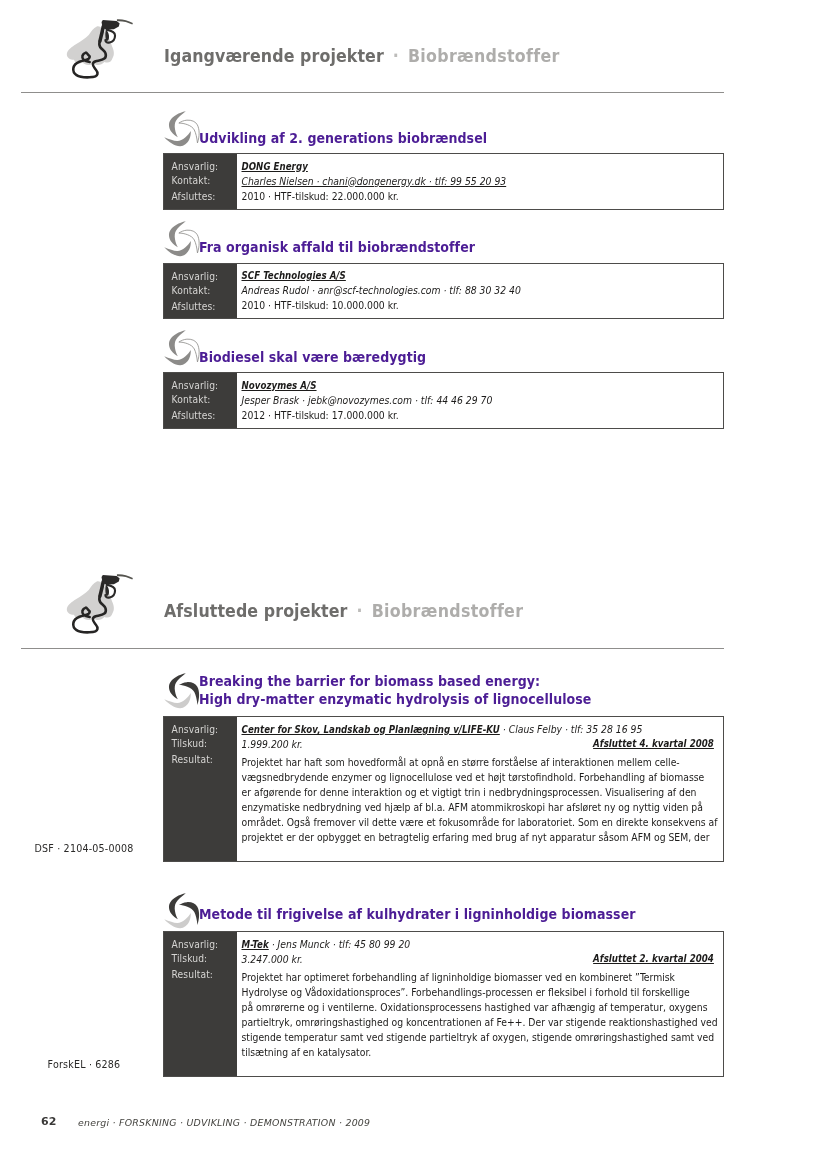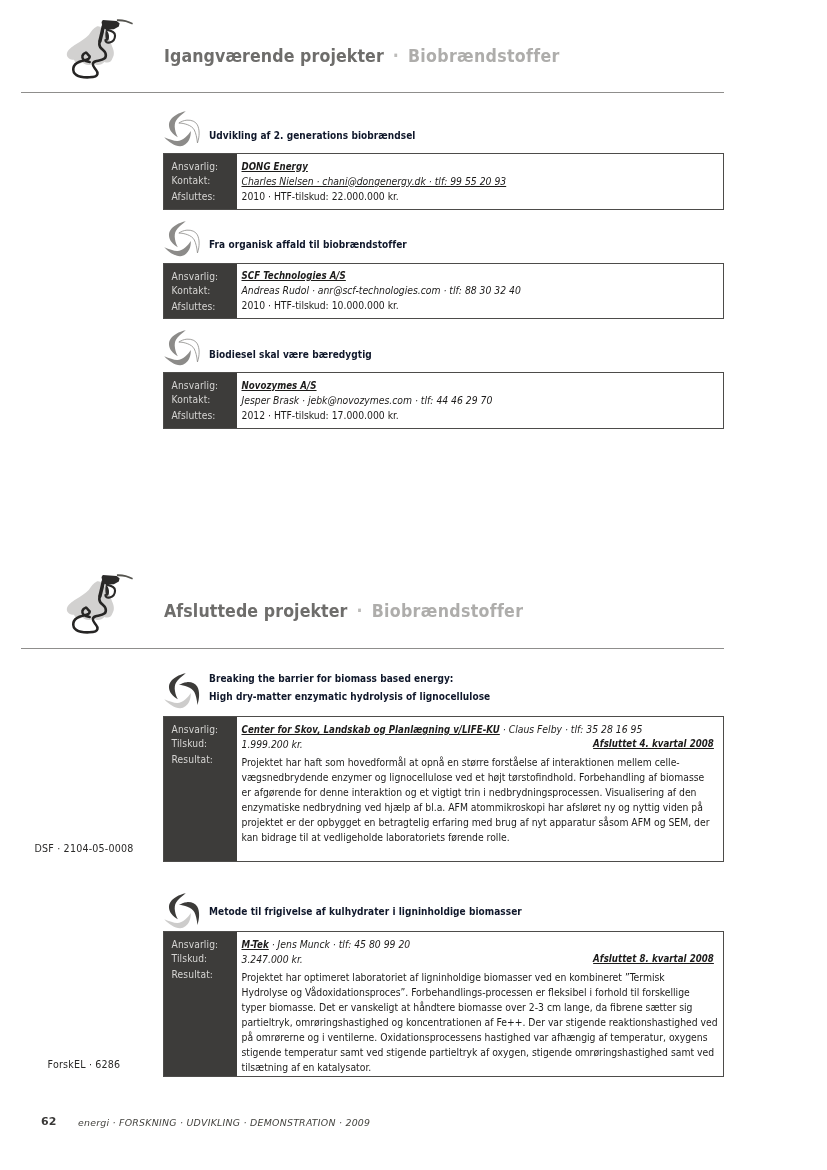--- a/index.html
+++ b/index.html
@@ -18,22 +18,22 @@
   .lg-spout{fill:#55544f;}
   .lg-guard{fill:none;stroke:#2b2a29;stroke-width:2.2;stroke-linecap:round;}
   .sec-title{position:absolute;left:164px;top:0;white-space:nowrap;
      font-family:"DejaVu Sans",sans-serif;font-stretch:condensed;font-weight:bold;font-size:17.6px;
      letter-spacing:.1px;color:#6e6d6b;}
   .sec-title .sep{color:#bdbcba;font-weight:bold;padding:0 9px;}
   .sec-title .sub{color:#aeadab;font-weight:bold;letter-spacing:.32px;}
   .sec-rule{position:absolute;left:21px;width:797px;height:1px;background:#8f8e8c;}
 
   
-  .proj-title{position:absolute;left:209px;font-family:"DejaVu Sans",sans-serif;
-     font-stretch:condensed;font-weight:bold;font-size:10px;color:#0f172a;
+  .proj-title{position:absolute;left:199px;font-family:"DejaVu Sans",sans-serif;
+     font-stretch:condensed;font-weight:bold;font-size:14px;color:#4c1d95;
      letter-spacing:.06px;white-space:nowrap;}
   .swirl{position:absolute;left:162px;width:41px;height:41px;}
   .swirl .b0,.swirl .b1{fill:#3c3b39;}
   .swirl .b2{fill:#cdcccb;}
   .swirl.light .b0,.swirl.light .b2{fill:#8c8b89;}
   .swirl.light .b1{fill:none;stroke:#8a8987;stroke-width:.7;}
   .ref{position:absolute;font-family:"DejaVu Sans",sans-serif;font-stretch:condensed;
      font-size:10.6px;color:#2a2928;letter-spacing:.2px;text-align:center;white-space:nowrap;z-index:5;}
 
   .box{position:absolute;left:163px;width:561.2px;box-sizing:border-box;
@@ -168,49 +168,48 @@
     </div>
     <div class="body">
       <div class="ln" style="position:absolute;left:10.5px;top:4.6px;"><span class="i b">Center for Skov, Landskab og Planlægning v/LIFE-KU</span> <span class="i">· Claus Felby · tlf: 35 28 16 95</span></div>
       <div class="ln i" style="position:absolute;left:10.5px;top:19.7px;">1.999.200 kr.</div>
       <div class="ln i b" style="position:absolute;right:9.3px;top:19px;">Afsluttet 4. kvartal 2008</div>
       <div class="para" style="position:absolute;left:10.5px;right:4px;top:37.8px;line-height:13.6px;">
         <div class="ln">Projektet har haft som hovedformål at opnå en større forståelse af interaktionen mellem celle-</div>
         <div class="ln">vægsnedbrydende enzymer og lignocellulose ved et højt tørstofindhold. Forbehandling af biomasse</div>
         <div class="ln">er afgørende for denne interaktion og et vigtigt trin i nedbrydningsprocessen. Visualisering af den</div>
         <div class="ln">enzymatiske nedbrydning ved hjælp af bl.a. AFM atommikroskopi har afsløret ny og nyttig viden på</div>
+        <div class="ln">området. Også fremover vil dette være et fokusområde for laboratoriet. Som en direkte konsekvens af</div>
         <div class="ln">projektet er der opbygget en betragtelig erfaring med brug af nyt apparatur såsom AFM og SEM, der</div>
-        <div class="ln">kan bidrage til at vedligeholde laboratoriets førende rolle.</div>
       </div>
     </div>
   </div>
 
   <div class="swirl" style="top:892px;"><svg viewBox="-20 -20 40 40" width="41" height="41">
         <path class="b0" d="M 3.2 -18.7 C -3.6 -17.3 -9.2 -14.1 -12.0 -9.8 C -14.0 -6.7 -13.4 -2.4 -10.9 1.3 C -9.1 3.9 -6.7 5.6 -4.5 6.7 C -5.9 4.3 -6.8 1.6 -7.3 -1.2 C -7.9 -4.6 -7.6 -7.5 -6.2 -9.7 C -4.5 -12.4 -1.0 -15.6 3.2 -18.7 Z"></path>
         <path class="b1" transform="rotate(120)" d="M 3.2 -18.7 C -3.6 -17.3 -9.2 -14.1 -12.0 -9.8 C -14.0 -6.7 -13.4 -2.4 -10.9 1.3 C -9.1 3.9 -6.7 5.6 -4.5 6.7 C -5.9 4.3 -6.8 1.6 -7.3 -1.2 C -7.9 -4.6 -7.6 -7.5 -6.2 -9.7 C -4.5 -12.4 -1.0 -15.6 3.2 -18.7 Z"></path>
         <path class="b2" transform="rotate(240)" d="M 3.2 -18.7 C -3.6 -17.3 -9.2 -14.1 -12.0 -9.8 C -14.0 -6.7 -13.4 -2.4 -10.9 1.3 C -9.1 3.9 -6.7 5.6 -4.5 6.7 C -5.9 4.3 -6.8 1.6 -7.3 -1.2 C -7.9 -4.6 -7.6 -7.5 -6.2 -9.7 C -4.5 -12.4 -1.0 -15.6 3.2 -18.7 Z"></path>
       </svg></div>
   <div class="proj-title" style="top:906px;">Metode til frigivelse af kulhydrater i ligninholdige biomasser</div>
   <div class="ref" style="left:9px;top:1058px;width:150px;">ForskEL · 6286</div>
   <div class="box" style="top:931.3px;height:146.2px;">
     <div class="lab">
       <span style="position:absolute;left:7.6px;top:7.1px;">Ansvarlig:</span>
       <span style="position:absolute;left:7.6px;top:21.1px;">Tilskud:</span>
       <span style="position:absolute;left:7.6px;top:37px;">Resultat:</span>
     </div>
     <div class="body">
       <div class="ln" style="position:absolute;left:10.5px;top:4.6px;"><span class="i b">M-Tek</span> <span class="i">· Jens Munck · tlf: 45 80 99 20</span></div>
       <div class="ln i" style="position:absolute;left:10.5px;top:19.7px;">3.247.000 kr.</div>
-      <div class="ln i b" style="position:absolute;right:9.3px;top:19px;">Afsluttet 8. kvartal 2008</div>
+      <div class="ln i b" style="position:absolute;right:9.3px;top:19px;">Afsluttet 2. kvartal 2004</div>
       <div class="para" style="position:absolute;left:10.5px;right:4px;top:37.8px;line-height:13.6px;">
-        <div class="ln">Projektet har optimeret laboratoriet af ligninholdige biomasser ved en kombineret ”Termisk</div>
+        <div class="ln">Projektet har optimeret forbehandling af ligninholdige biomasser ved en kombineret ”Termisk</div>
         <div class="ln">Hydrolyse og Vådoxidationsproces”. Forbehandlings-processen er fleksibel i forhold til forskellige</div>
-        <div class="ln">typer biomasse. Det er vanskeligt at håndtere biomasse over 2-3 cm lange, da fibrene sætter sig</div>
+        <div class="ln">på omrørerne og i ventilerne. Oxidationsprocessens hastighed var afhængig af temperatur, oxygens</div>
         <div class="ln">partieltryk, omrøringshastighed og koncentrationen af Fe++. Der var stigende reaktionshastighed ved</div>
-        <div class="ln">på omrørerne og i ventilerne. Oxidationsprocessens hastighed var afhængig af temperatur, oxygens</div>
         <div class="ln">stigende temperatur samt ved stigende partieltryk af oxygen, stigende omrøringshastighed samt ved</div>
         <div class="ln">tilsætning af en katalysator.</div>
       </div>
     </div>
   </div>
 
   <div class="pg-no" style="left:41px;top:1115px;">62</div>
   <div class="imprint" style="left:78px;top:1117px;">energi · FORSKNING · UDVIKLING · DEMONSTRATION · 2009</div>
 
 </div>

